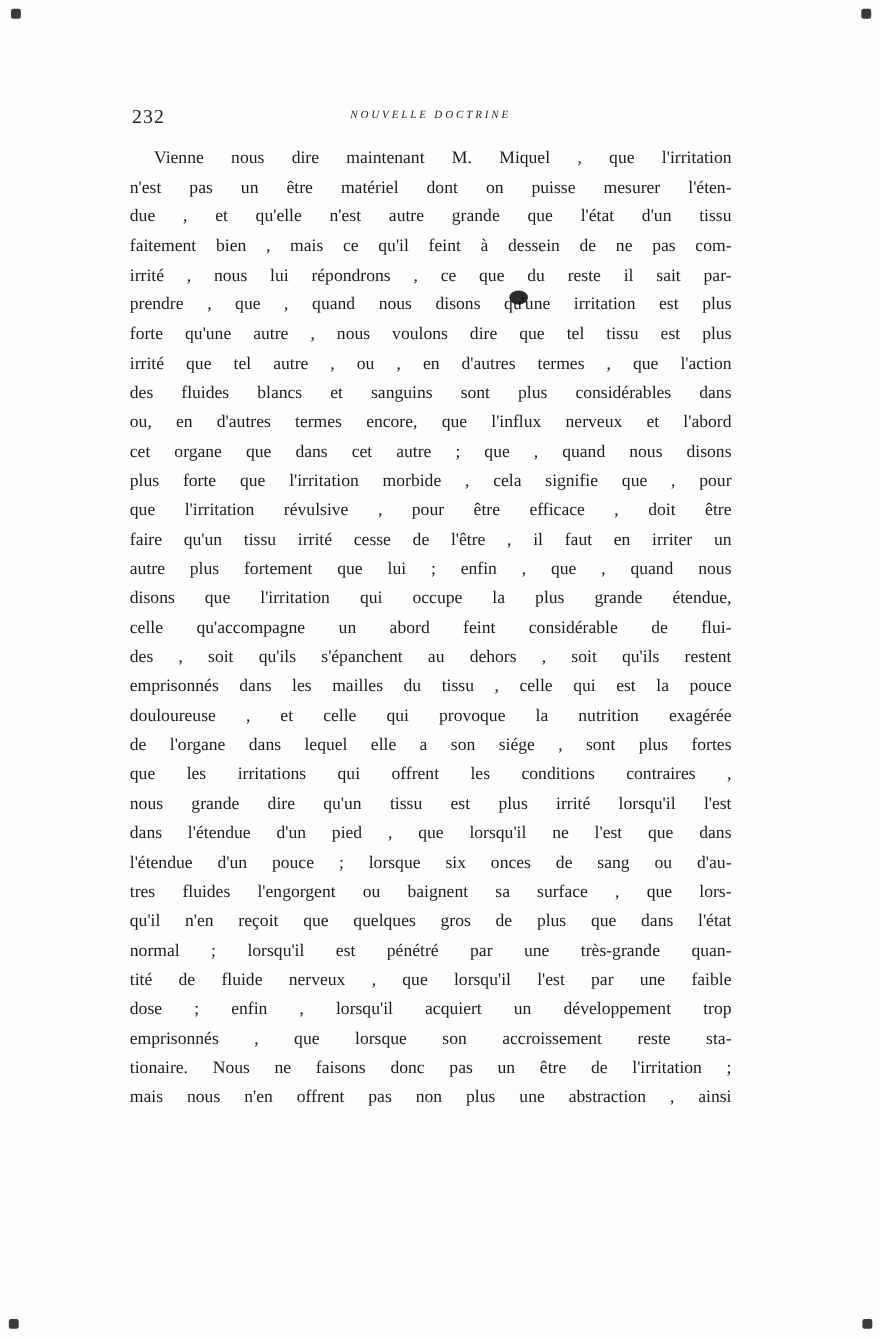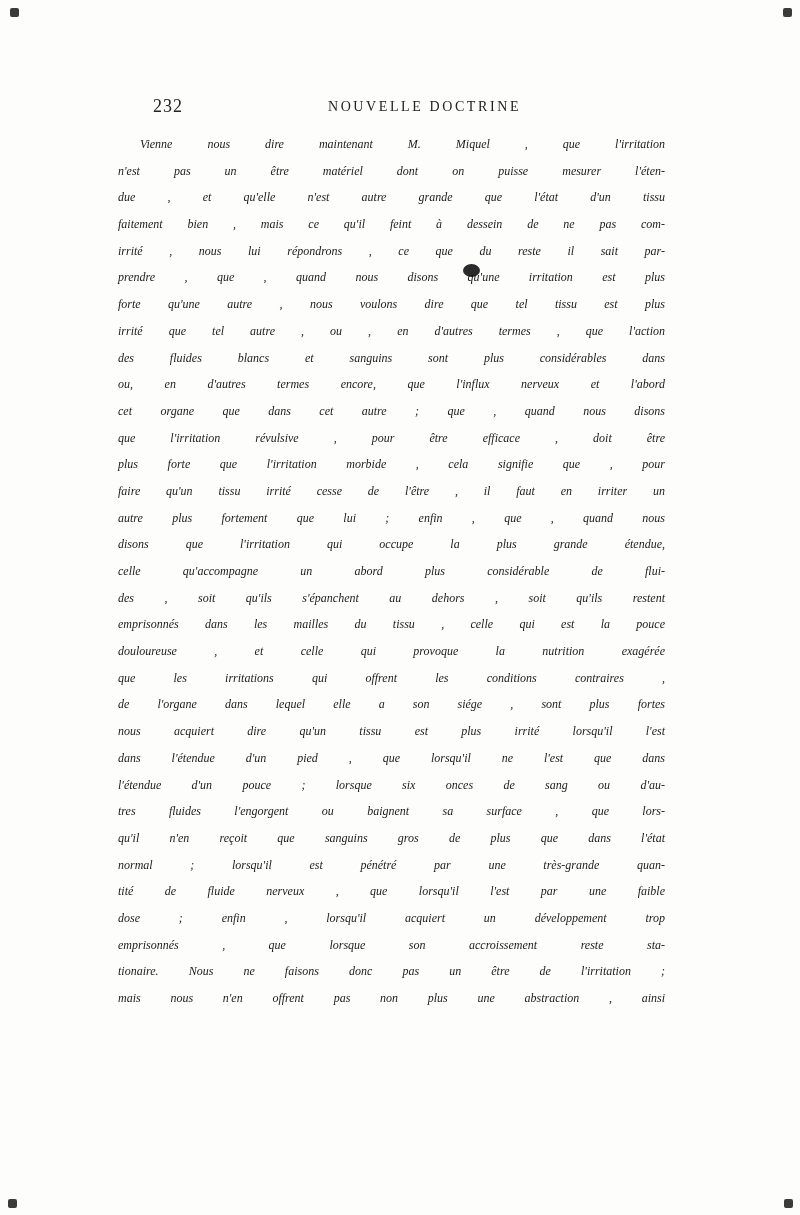--- a/index.html
+++ b/index.html
@@ -5,32 +5,31 @@
   html,body{margin:0;padding:0;}
   body{
     width:800px;height:1215px;
     background:#fcfcfa;
     font-family:"Liberation Serif","DejaVu Serif",serif;
     color:#1c1c1c;
     position:relative;
     overflow:hidden;
   }
   .scan-page{position:absolute;inset:0;background:#fdfdfc;}
-  .header-row{position:absolute;left:118px;top:96px;width:547px;height:24px;margin-left:33px;}
+  .header-row{position:absolute;left:118px;top:96px;width:547px;height:24px;}
   .page-number{position:absolute;left:2px;top:0;font-size:18px;letter-spacing:1px;color:#222;}
-  .running-title{position:absolute;left:0;right:0;top:3px;text-align:center;font-size:14px;letter-spacing:2.6px;color:#222;}
+  .running-title{position:absolute;left:0;right:0;top:3px;text-align:center;font-size:10px;letter-spacing:2.6px;color:#222;font-style:italic;}
   .body-text{position:absolute;left:118px;top:131px;width:547px;}
   .line{
-    font-size:12px;
+    font-size:16px;
     line-height:26.7px;
     height:26.7px;
     text-align:justify;
     text-align-last:justify;
     color:#1b1b1b;
-    font-style:italic;
   }
   .line.indent{text-indent:22px;}
   .ink-blot{position:absolute;left:463px;top:264px;width:17px;height:13px;background:#0e0e0e;border-radius:50%;opacity:.88;}
   .corner{position:absolute;width:9px;height:9px;background:#262626;border-radius:2px;opacity:.9;}
   .corner.tl{left:10px;top:8px;}
   .corner.tr{left:783px;top:8px;}
   .corner.bl{left:8px;top:1199px;}
   .corner.br{left:784px;top:1199px;}
 </style>
 </head>
@@ -53,36 +52,36 @@
     <div class="line">n'est pas un être matériel dont on puisse mesurer l'éten-</div>
     <div class="line">due , et qu'elle n'est autre grande que l'état d'un tissu</div>
     <div class="line">faitement bien , mais ce qu'il feint à dessein de ne pas com-</div>
     <div class="line">irrité , nous lui répondrons , ce que du reste il sait par-</div>
     <div class="line">prendre , que , quand nous disons qu'une irritation est plus</div>
     <div class="line">forte qu'une autre , nous voulons dire que tel tissu est plus</div>
     <div class="line">irrité que tel autre , ou , en d'autres termes , que l'action</div>
     <div class="line">des fluides blancs et sanguins sont plus considérables dans</div>
     <div class="line">ou, en d'autres termes encore, que l'influx nerveux et l'abord</div>
     <div class="line">cet organe que dans cet autre ; que , quand nous disons</div>
+    <div class="line">plus forte que l'irritation morbide , cela signifie que , pour</div>
     <div class="line">que l'irritation révulsive , pour être efficace , doit être</div>
-    <div class="line">plus forte que l'irritation morbide , cela signifie que , pour</div>
     <div class="line">faire qu'un tissu irrité cesse de l'être , il faut en irriter un</div>
     <div class="line">autre plus fortement que lui ; enfin , que , quand nous</div>
     <div class="line">disons que l'irritation qui occupe la plus grande étendue,</div>
-    <div class="line">celle qu'accompagne un abord plus considérable de flui-</div>
+    <div class="line">celle qu'accompagne un abord feint considérable de flui-</div>
     <div class="line">des , soit qu'ils s'épanchent au dehors , soit qu'ils restent</div>
     <div class="line">emprisonnés dans les mailles du tissu , celle qui est la pouce</div>
     <div class="line">douloureuse , et celle qui provoque la nutrition exagérée</div>
+    <div class="line">de l'organe dans lequel elle a son siége , sont plus fortes</div>
     <div class="line">que les irritations qui offrent les conditions contraires ,</div>
-    <div class="line">de l'organe dans lequel elle a son siége , sont plus fortes</div>
-    <div class="line">nous acquiert dire qu'un tissu est plus irrité lorsqu'il l'est</div>
+    <div class="line">nous grande dire qu'un tissu est plus irrité lorsqu'il l'est</div>
     <div class="line">dans l'étendue d'un pied , que lorsqu'il ne l'est que dans</div>
     <div class="line">l'étendue d'un pouce ; lorsque six onces de sang ou d'au-</div>
     <div class="line">tres fluides l'engorgent ou baignent sa surface , que lors-</div>
-    <div class="line">qu'il n'en reçoit que sanguins gros de plus que dans l'état</div>
+    <div class="line">qu'il n'en reçoit que quelques gros de plus que dans l'état</div>
     <div class="line">normal ; lorsqu'il est pénétré par une très-grande quan-</div>
     <div class="line">tité de fluide nerveux , que lorsqu'il l'est par une faible</div>
     <div class="line">dose ; enfin , lorsqu'il acquiert un développement trop</div>
     <div class="line">emprisonnés , que lorsque son accroissement reste sta-</div>
     <div class="line">tionaire. Nous ne faisons donc pas un être de l'irritation ;</div>
     <div class="line">mais nous n'en offrent pas non plus une abstraction , ainsi</div>
   </div>
 
   <div class="ink-blot"></div>
 

